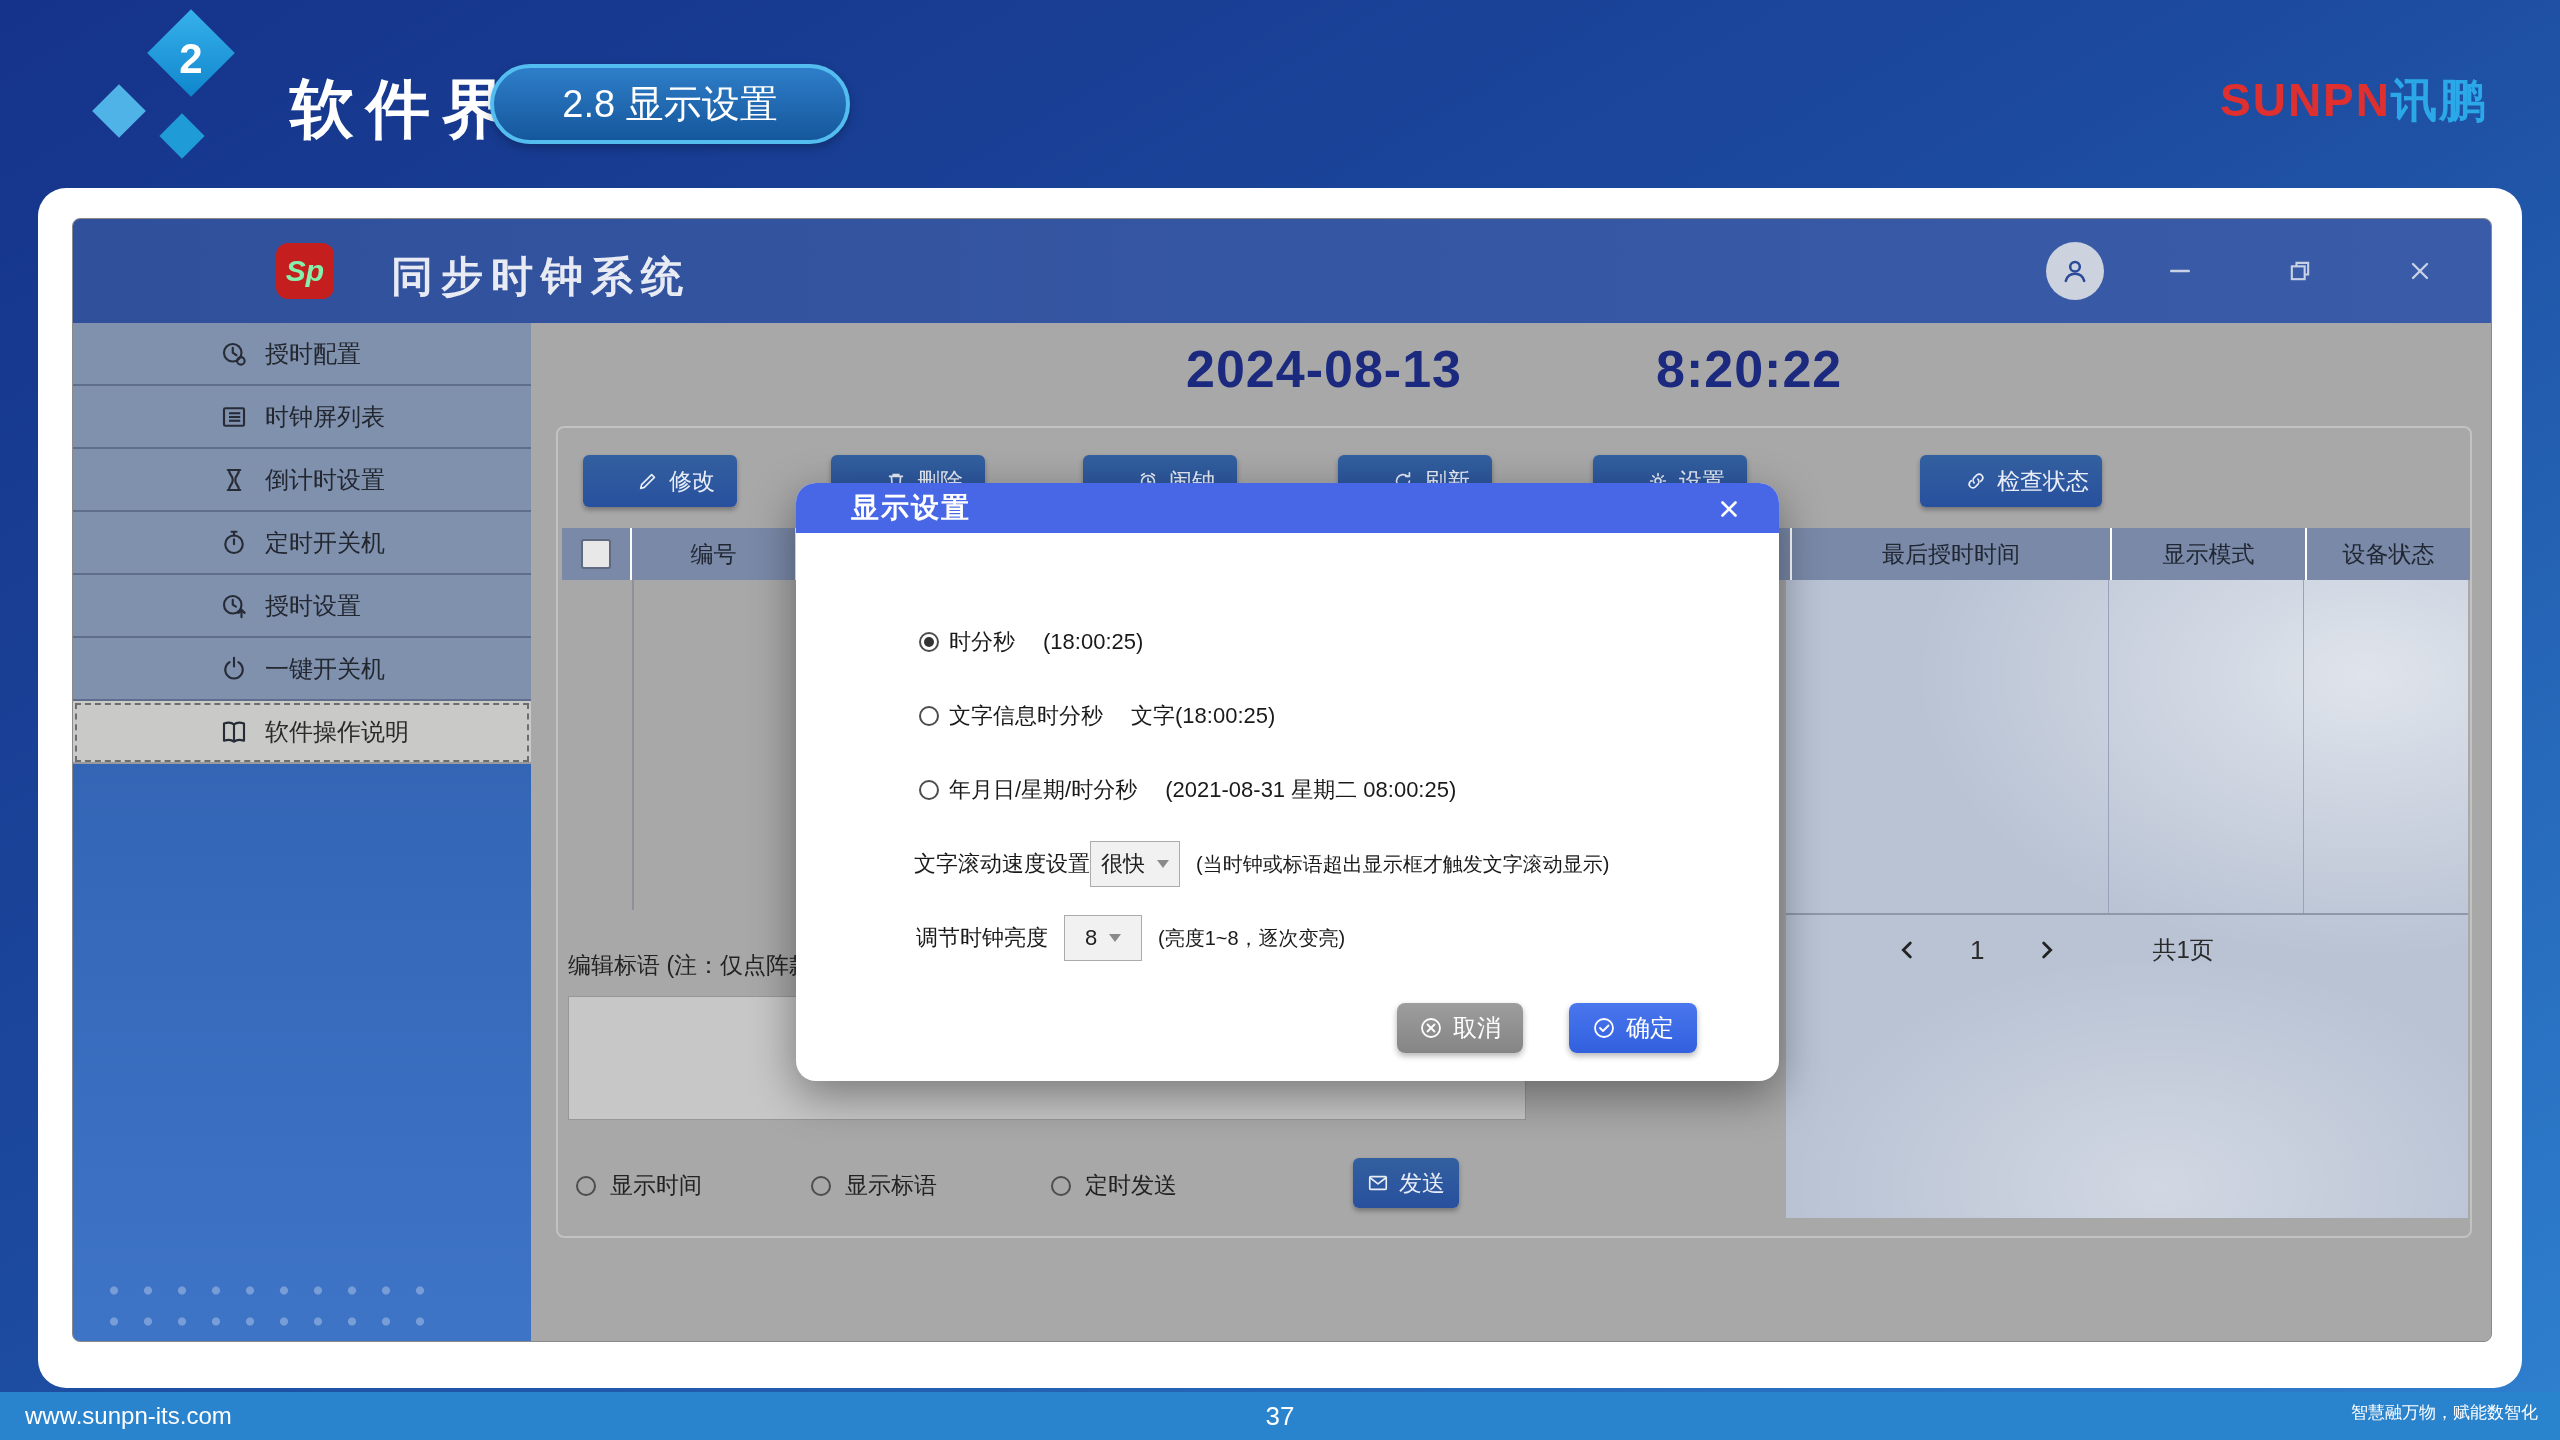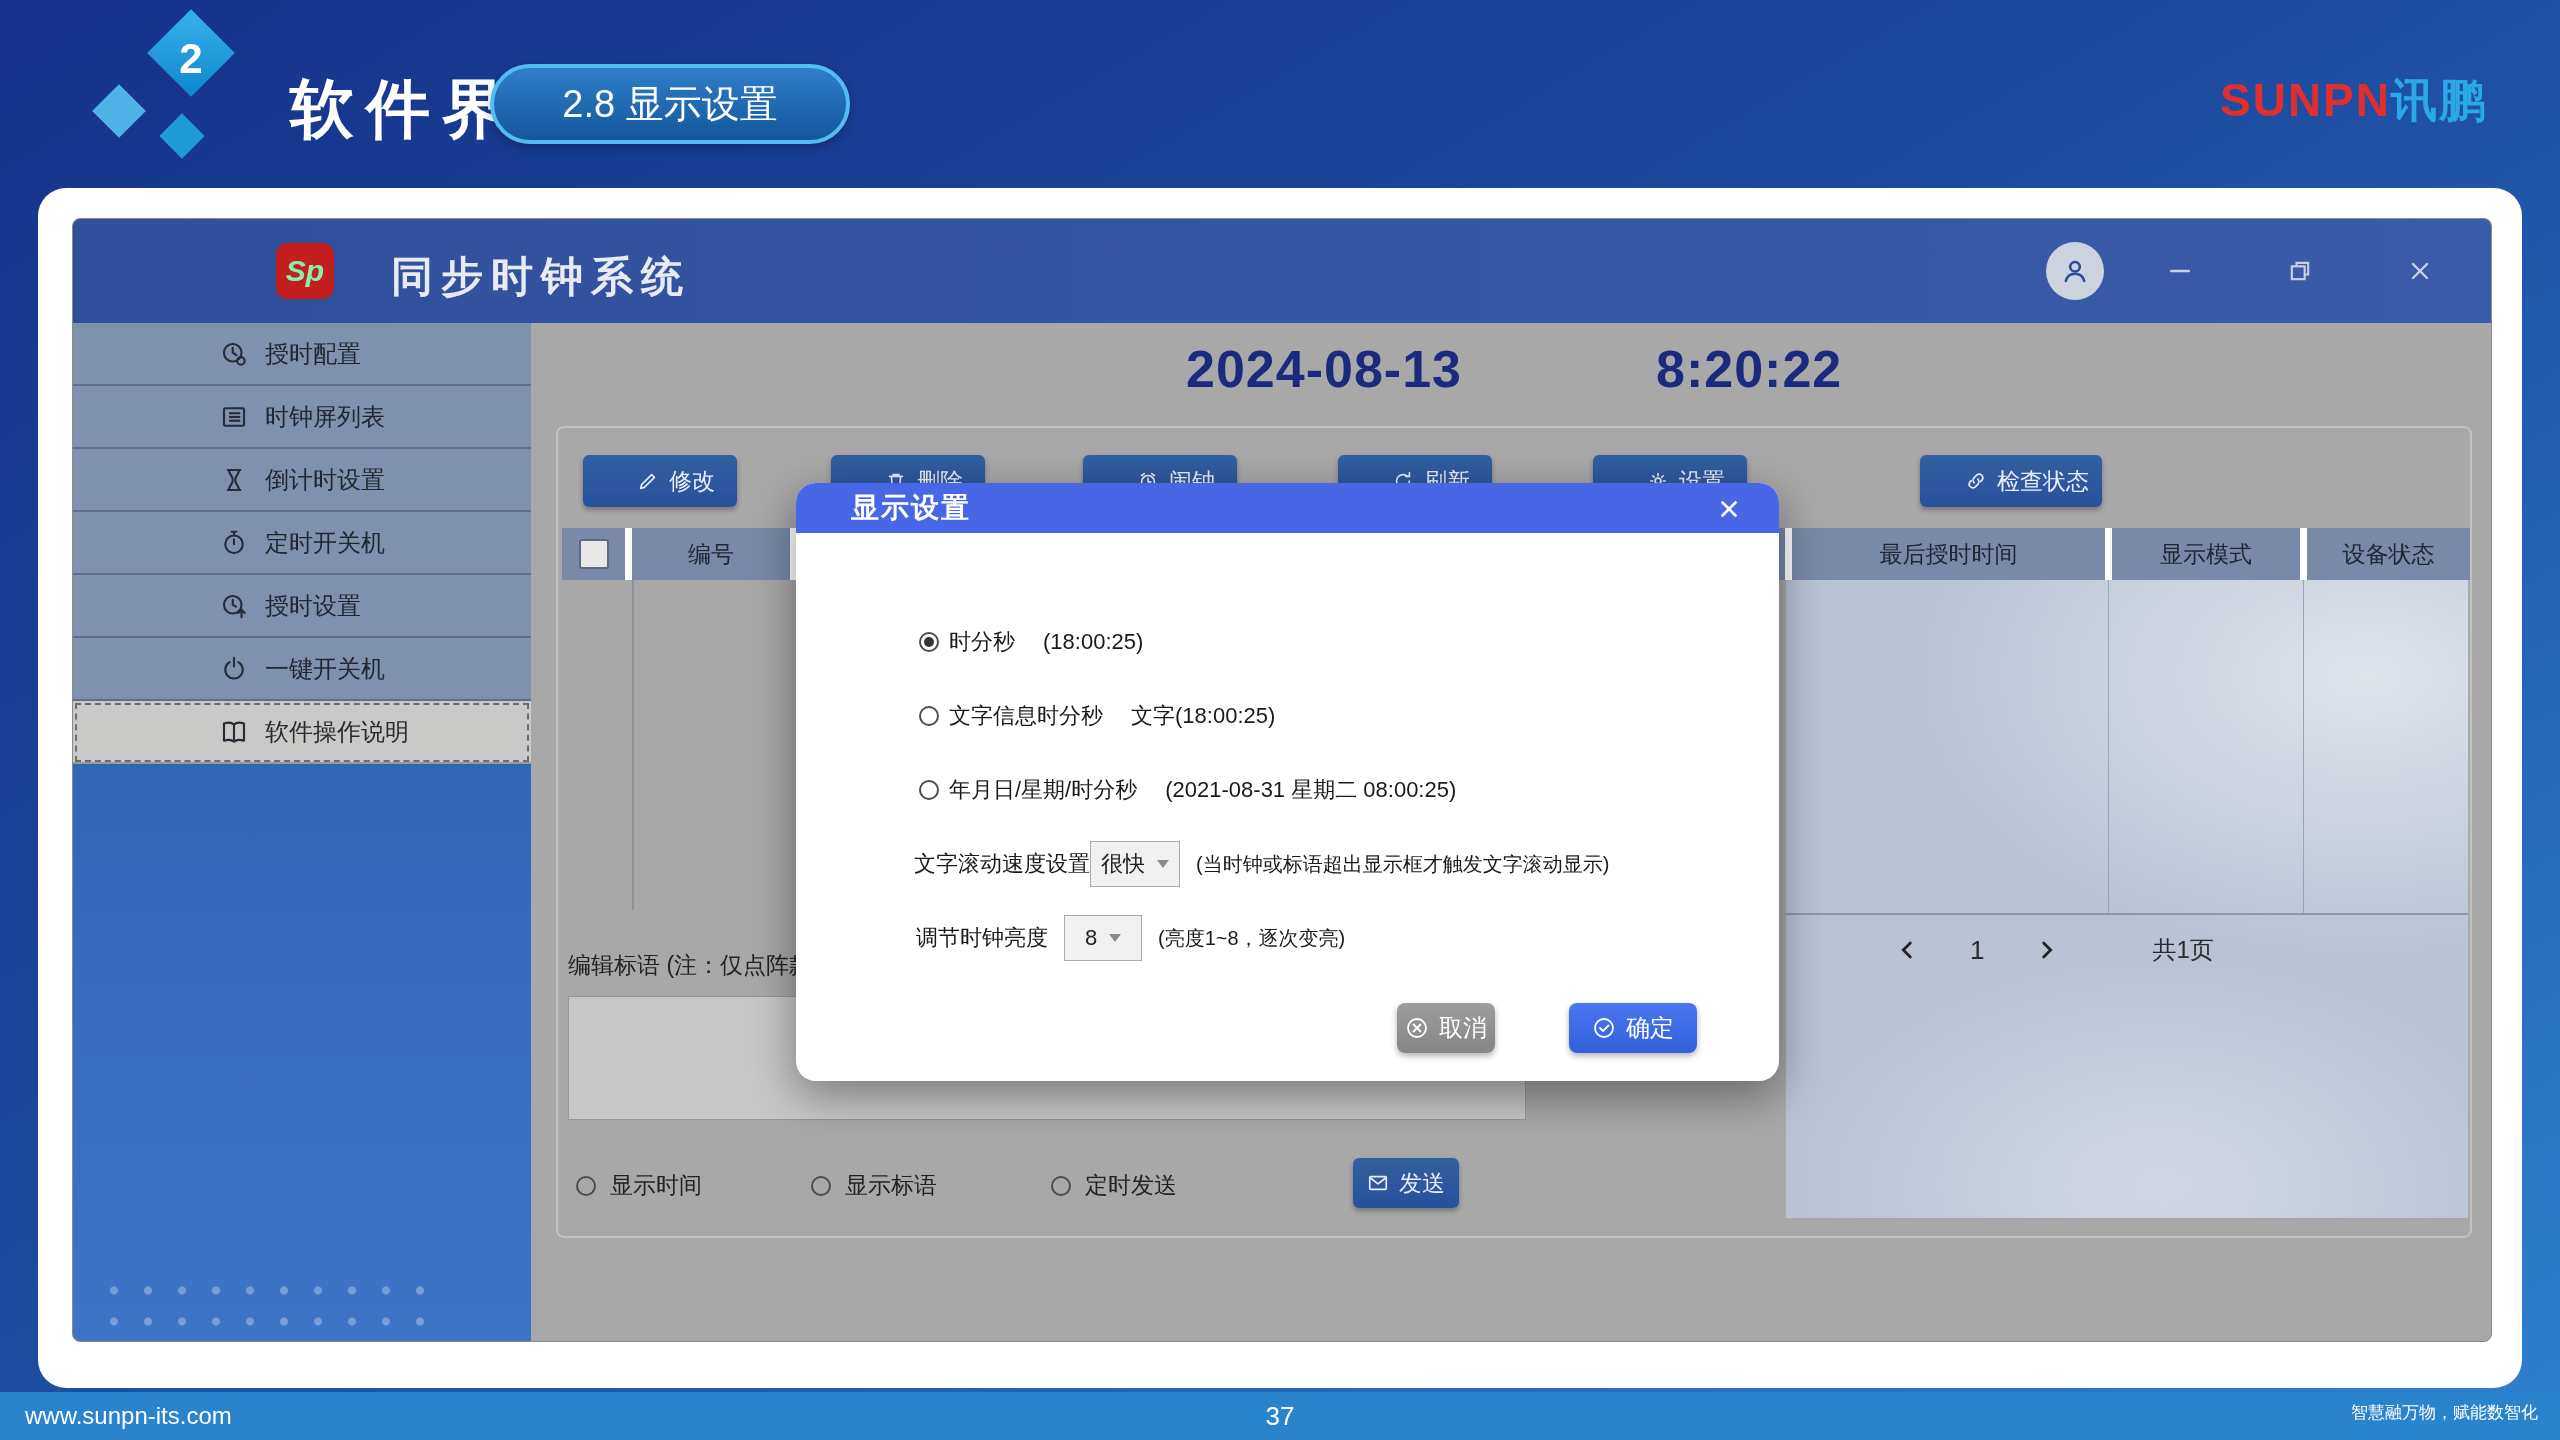--- a/index.html
+++ b/index.html
@@ -41,21 +41,21 @@
     background-image:radial-gradient(circle,rgba(255,255,255,.38) 3.5px,transparent 4.6px);background-size:34px 31px;}
   
   .main{position:absolute;left:458px;top:104px;width:1960px;height:1018px;background:#a8a8a9;}
   .dt{position:absolute;top:16px;color:#1b2a7e;font-weight:bold;font-size:52px;letter-spacing:1px;}
   .panel{position:absolute;left:25px;top:103px;width:1916px;height:812px;border:2px solid #c2c2c2;border-radius:8px;box-sizing:border-box;}
   .tb-btn{position:absolute;top:27px;height:52px;border-radius:6px;background:linear-gradient(180deg,#33609f,#28509e);
     box-shadow:0 3px 5px rgba(0,0,0,.3);display:flex;align-items:center;justify-content:center;gap:10px;
     color:#e8edf8;font-size:23px;padding-left:32px;}
   .thead{position:absolute;left:4px;top:100px;width:1908px;height:52px;background:#7a89a8;display:flex;
     color:#202733;font-size:23px;}
-  .thead .cell{display:flex;align-items:center;justify-content:center;border-right:7px solid #ffffff;box-sizing:border-box;}
+  .thead .cell{display:flex;align-items:center;justify-content:center;border-right:2px solid #ffffff;box-sizing:border-box;}
   .cb{width:26px;height:26px;background:#e8e8e8;border:2px solid #5f6a80;border-radius:3px;}
   .vline{position:absolute;left:74px;top:152px;width:2px;height:330px;background:#90909a;}
   .right-panel{position:absolute;left:1228px;top:152px;width:682px;height:638px;background:#b9c3d4;overflow:hidden;}
   .right-panel::before{content:"";position:absolute;inset:0;
     background:radial-gradient(120% 80% at 85% 15%,rgba(255,255,255,.55),rgba(255,255,255,0) 55%),
                radial-gradient(90% 60% at 55% 95%,rgba(255,255,255,.35),rgba(255,255,255,0) 60%);}
   .rp-col{position:absolute;top:0;width:1px;height:333px;background:#98a3ba;}
   .rp-div{position:absolute;left:0;top:333px;width:100%;height:2px;background:#8f97a8;}
   .pager{position:absolute;left:0;top:345px;width:100%;height:50px;display:flex;align-items:center;color:#2a2a2a;}
   .chev{display:flex;align-items:center;color:#222;}
@@ -76,21 +76,21 @@
     display:flex;align-items:center;}
   .modal-title{margin-left:55px;color:#fff;font-size:28px;font-weight:bold;letter-spacing:2px;}
   .modal-close{position:absolute;right:30px;top:8px;width:40px;height:36px;display:flex;align-items:center;justify-content:center;color:#fff;}
   .mrow{position:absolute;display:flex;align-items:center;height:34px;color:#1a1a1a;font-size:22px;}
   .mnote{font-size:20px;color:#1a1a1a;}
   .sel{height:46px;background:#f1f1f1;border:1px solid #ababab;display:flex;align-items:center;justify-content:center;
     gap:12px;font-size:22px;color:#222;box-sizing:border-box;padding:0 10px;min-width:78px;}
   .caret{width:0;height:0;border-left:6px solid transparent;border-right:6px solid transparent;border-top:8px solid #8a8a8a;}
   .mbtn{position:absolute;top:520px;height:50px;border-radius:8px;display:flex;align-items:center;justify-content:center;
     gap:10px;color:#fff;font-size:24px;box-shadow:0 3px 6px rgba(0,0,0,.3);}
-  .mbtn.cancel{left:601px;width:98px;background:linear-gradient(180deg,#9d9d9d,#858585);}
+  .mbtn.cancel{left:601px;width:126px;background:linear-gradient(180deg,#9d9d9d,#858585);}
   .mbtn.ok{left:773px;width:128px;background:linear-gradient(180deg,#4a77ee,#3260de);}
   
   .footer{position:absolute;left:0;bottom:0;width:100%;height:48px;background:#2a83cd;color:#fff;}
   .f-url{position:absolute;left:25px;top:10px;font-size:24px;}
   .f-page{position:absolute;left:0;top:9px;width:100%;text-align:center;font-size:26px;}
   .f-slogan{position:absolute;right:22px;top:9px;font-size:17px;}
   svg{display:block;}
 </style>
 </head>
 <body>

